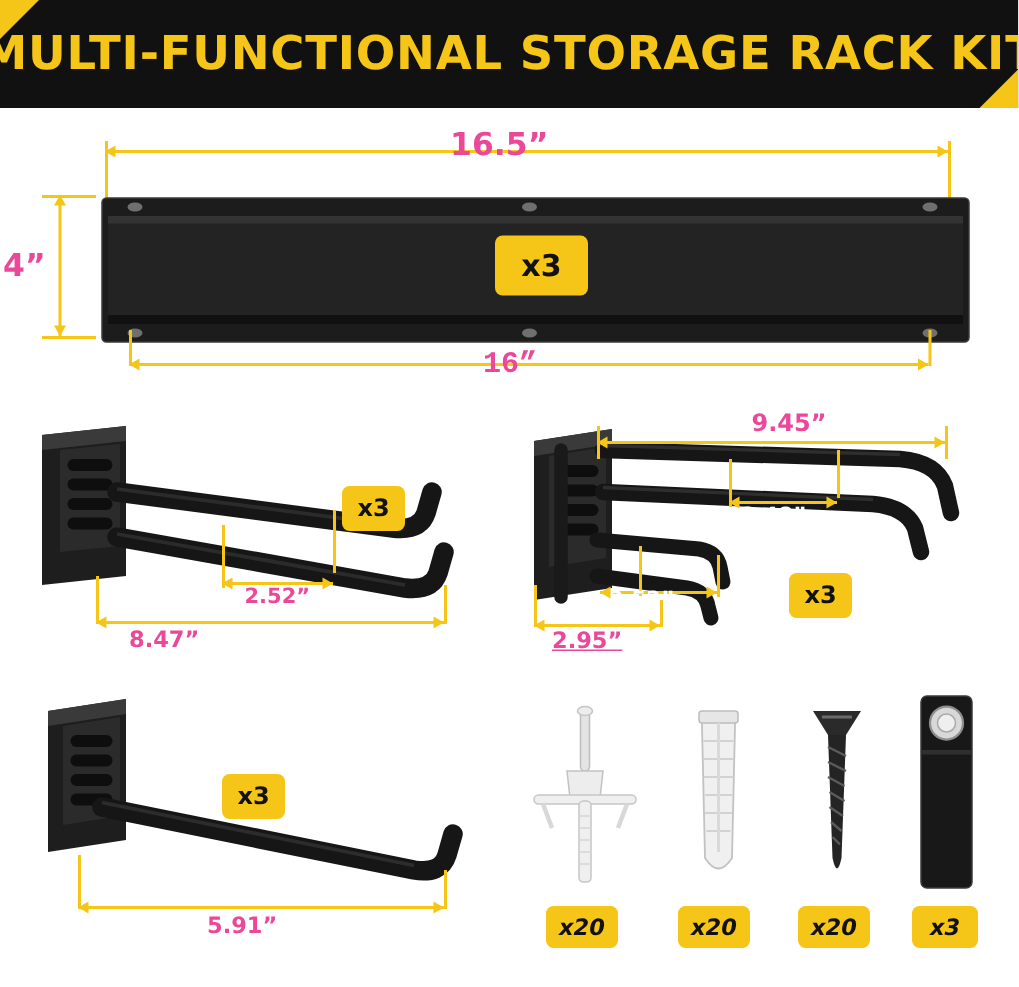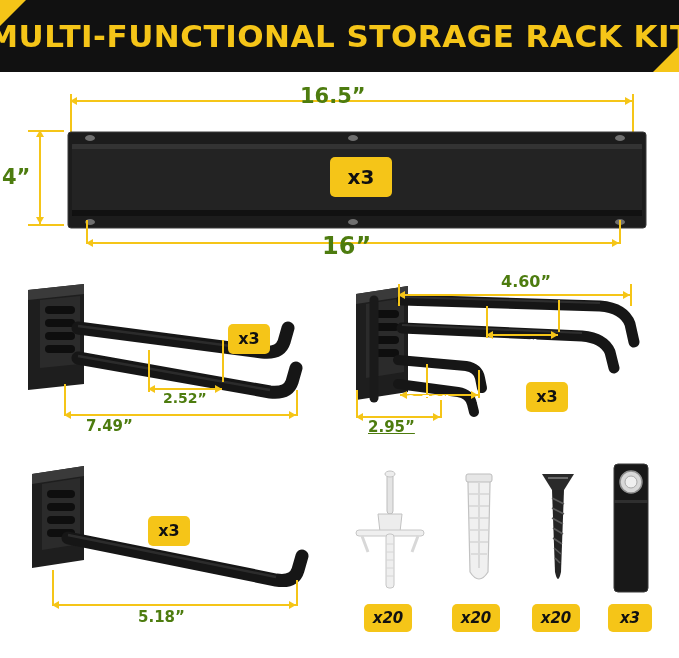--- a/index.html
+++ b/index.html
@@ -66,21 +66,21 @@
     border-radius: 5px;
     display: flex;
     align-items: center;
     justify-content: center;
     line-height: 1;
   }
 
   
   .dim-label {
     position: absolute;
-    color: #4d7c0f;
+    color: #ec4899;
     font-family: "DejaVu Sans", sans-serif;
     font-weight: bold;
     white-space: nowrap;
   }
   .dim-label.on-dark {
     color: #ffffff;
   }
 
   
   .dim-line-h {
@@ -177,21 +177,21 @@
     </div>
 
     <div class="qty-badge" style="left:330px; top:85px; width:62px; height:40px; font-size:20px;">x3</div>
 
     <div>
       <div class="dim-line-v" style="left:86px; top:148px; height:24px;"></div>
       <div class="dim-line-v" style="left:619px; top:148px; height:24px;"></div>
       <div class="dim-line-h" style="left:86px; top:170px; width:533px;"></div>
       <div class="arrow arrow-l" style="left:86px; top:167px;"></div>
       <div class="arrow arrow-r" style="left:612px; top:167px;"></div>
-      <div class="dim-label" style="left:322px; top:160px; font-size:24px;">16”</div>
+      <div class="dim-label" style="left:322px; top:160px; font-size:20px;font-family:Liberation Mono, monospace;">16”</div>
     </div>
   </div>
 
   <div class="part" style="left:0; top:272px; width:330px; height:180px;">
     <svg width="320" height="140" style="position:absolute; left:12px; top:8px;">
 
       <path d="M16 10 L72 4 L72 104 L16 110 Z" fill="#1e1e1e"></path>
       <path d="M16 10 L72 4 L72 14 L16 20 Z" fill="#3a3a3a"></path>
 
       <path d="M28 20 L68 16 L68 84 L28 88 Z" fill="#2b2b2b"></path>
@@ -217,21 +217,21 @@
       <div class="arrow arrow-r" style="left:215px; top:113px;"></div>
       <div class="dim-label" style="left:163px; top:118px; font-size:14px;">2.52”</div>
     </div>
 
     <div>
       <div class="dim-line-v" style="left:64px; top:112px; height:32px;"></div>
       <div class="dim-line-v" style="left:296px; top:118px; height:26px;"></div>
       <div class="dim-line-h" style="left:64px; top:142px; width:232px;"></div>
       <div class="arrow arrow-l" style="left:64px; top:139px;"></div>
       <div class="arrow arrow-r" style="left:289px; top:139px;"></div>
-      <div class="dim-label" style="left:86px; top:145px; font-size:15px;">7.49”</div>
+      <div class="dim-label" style="left:86px; top:145px; font-size:15px;">8.47”</div>
     </div>
 
     <div class="qty-badge" style="left:228px; top:52px; width:42px; height:30px; font-size:16px;">x3</div>
   </div>
 
   <div class="part" style="left:330px; top:272px; width:349px; height:180px;">
     <svg width="330" height="140" style="position:absolute; left:8px; top:8px;">
 
       <path d="M18 14 L70 6 L70 112 L18 120 Z" fill="#1e1e1e"></path>
       <path d="M18 14 L70 6 L70 16 L18 24 Z" fill="#3a3a3a"></path>
@@ -254,21 +254,21 @@
 
       <path d="M36 20 L36 118" stroke="#1a1a1a" stroke-width="9" fill="none" stroke-linecap="round"></path>
     </svg>
 
     <div>
       <div class="dim-line-v" style="left:68px; top:12px; height:22px;"></div>
       <div class="dim-line-v" style="left:300px; top:12px; height:22px;"></div>
       <div class="dim-line-h" style="left:68px; top:22px; width:232px;"></div>
       <div class="arrow arrow-l" style="left:68px; top:19px;"></div>
       <div class="arrow arrow-r" style="left:293px; top:19px;"></div>
-      <div class="dim-label" style="left:171px; top:0px; font-size:16px;">4.60”</div>
+      <div class="dim-label" style="left:171px; top:0px; font-size:16px;">9.45”</div>
     </div>
 
     <div>
       <div class="dim-line-v" style="left:156px; top:34px; height:32px;"></div>
       <div class="dim-line-v" style="left:228px; top:28px; height:32px;"></div>
       <div class="dim-line-h" style="left:156px; top:62px; width:72px;"></div>
       <div class="arrow arrow-l" style="left:156px; top:59px;"></div>
       <div class="arrow arrow-r" style="left:221px; top:59px;"></div>
       <div class="dim-label on-dark" style="left:164px; top:64px; font-size:14px;">2.48”</div>
     </div>
@@ -310,21 +310,21 @@
       <path d="M54 74 L262 116 Q280 119 284 106 L288 92" stroke="#161616" stroke-width="13" fill="none" stroke-linecap="round"></path>
       <path d="M54 71 L262 113" stroke="#3f3f3f" stroke-width="2.5" fill="none" opacity="0.55"></path>
     </svg>
 
     <div>
       <div class="dim-line-v" style="left:52px; top:112px; height:36px;"></div>
       <div class="dim-line-v" style="left:296px; top:122px; height:26px;"></div>
       <div class="dim-line-h" style="left:52px; top:146px; width:244px;"></div>
       <div class="arrow arrow-l" style="left:52px; top:143px;"></div>
       <div class="arrow arrow-r" style="left:289px; top:143px;"></div>
-      <div class="dim-label" style="left:138px; top:150px; font-size:15px;">5.18”</div>
+      <div class="dim-label" style="left:138px; top:150px; font-size:15px;">5.91”</div>
     </div>
 
     <div class="qty-badge" style="left:148px; top:58px; width:42px; height:30px; font-size:16px;">x3</div>
   </div>
 
   <div class="part" style="left:340px; top:458px; width:339px; height:190px;font-style:italic;">
 
     <div style="position:absolute; left:10px; top:10px; width:80px; height:130px;">
       <svg width="80" height="130">
         <rect x="37" y="6" width="6" height="40" rx="3" fill="#e4e4e4" stroke="#bdbdbd" stroke-width="1"></rect>

